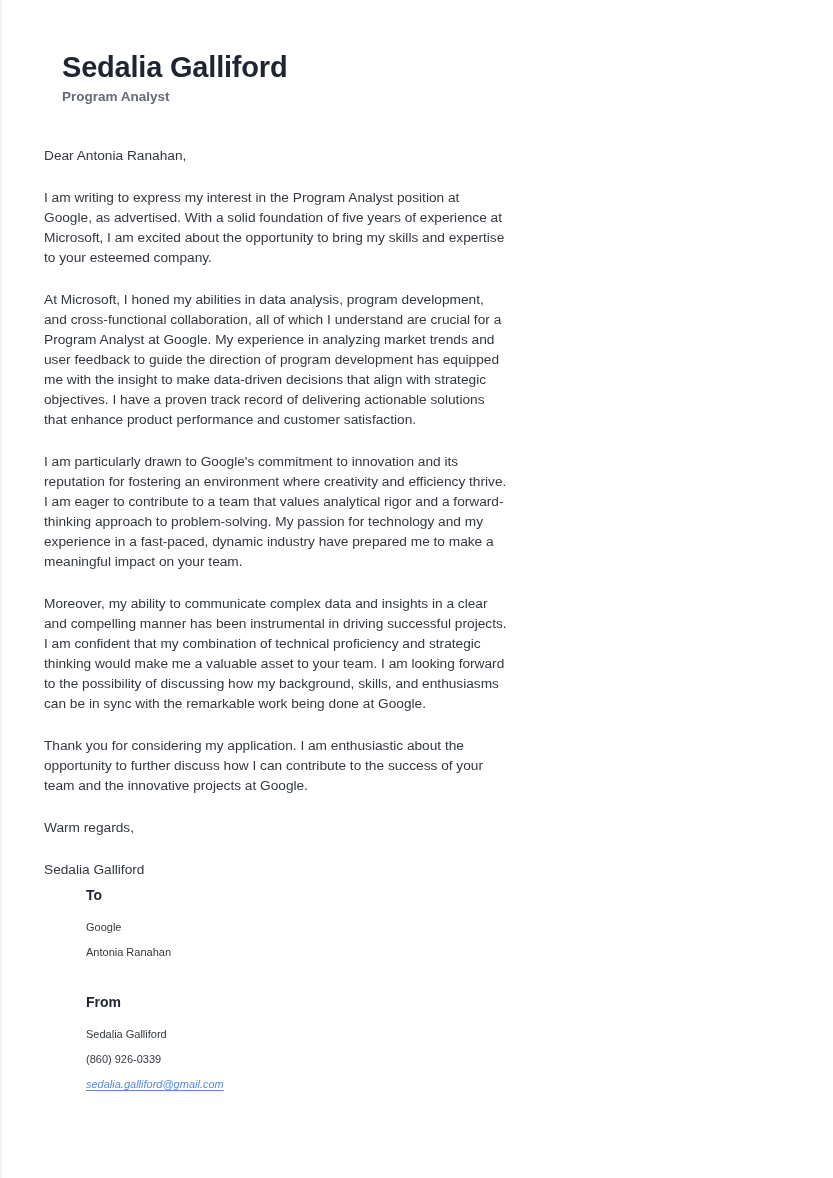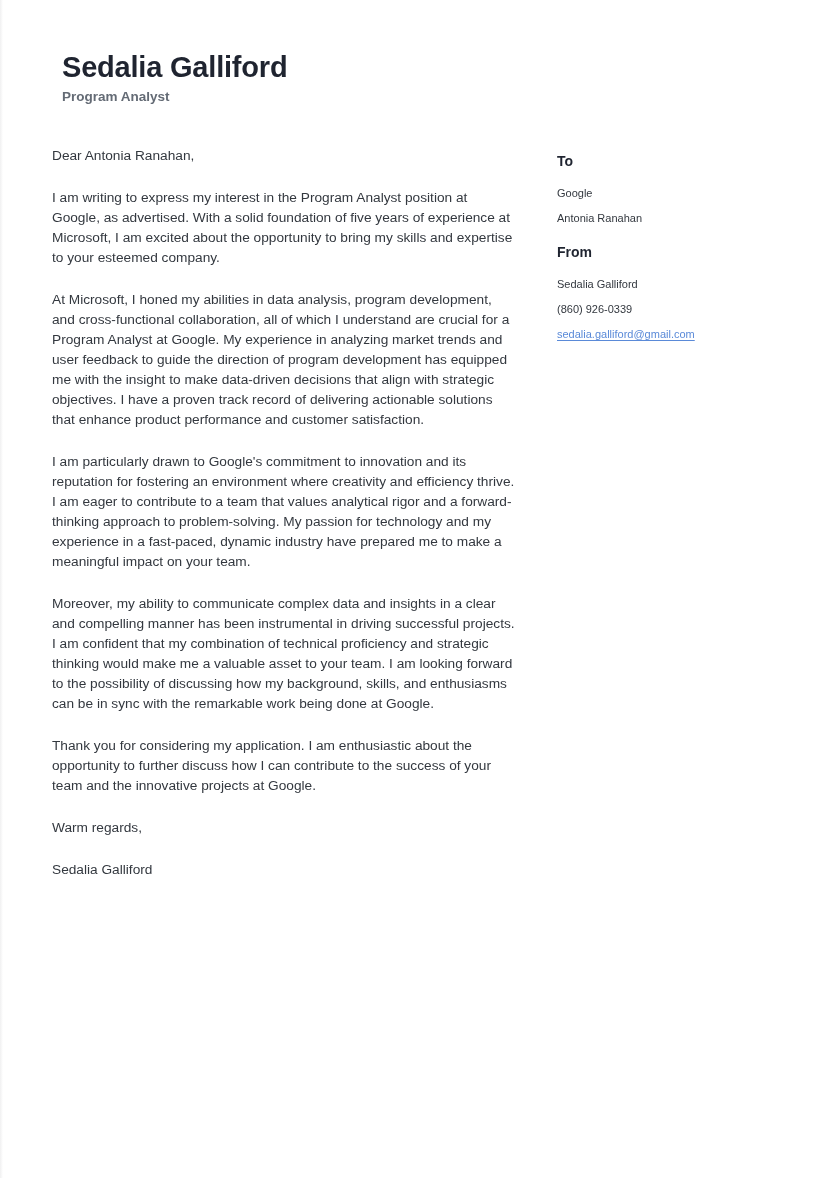--- a/index.html
+++ b/index.html
@@ -47,25 +47,26 @@
   .applicant-role {
     margin: 4px 0 0 0;
     font-size: 13.5px;
     line-height: 17px;
     font-weight: bold;
     color: #646b75;
   }
 
   .content {
     position: absolute;
-    left: 52px;
+    left: 44px;
     top: 146px;
     right: 48px;
     display: flex;
     align-items: flex-start;
+    flex-direction: column;
   }
 
   .letter-body {
     width: 463px;
     flex: 0 0 463px;
   }
   .letter-body p {
     margin: 0 0 22px 0;
     font-size: 13.7px;
     line-height: 20px;
@@ -81,21 +82,21 @@
   .sign-off {
     margin-bottom: 22px !important;
   }
 
   .meta-column {
     flex: 1 1 auto;
     margin-left: 42px;
     padding-top: 6px;
   }
   .meta-block {
-    margin-bottom: 12px;
+    margin-bottom: 28px;
   }
   .meta-block:last-child {
     margin-bottom: 0;
   }
   .meta-heading {
     margin: 0 0 11px 0;
     font-size: 14px;
     line-height: 18px;
     font-weight: bold;
     color: #1f2430;
@@ -104,20 +105,21 @@
     font-size: 11px;
     line-height: 25px;
     color: #33383f;
     white-space: nowrap;
   }
   .meta-line a,
   .email-link {
     color: #5a8ad8;
     text-decoration: underline;
     text-underline-offset: 2px;
+    font-style: italic;
   }
 </style>
 </head>
 <body>
 
 <div class="page">
 
   <div class="letter-header">
     <h1 class="applicant-name">Sedalia Galliford</h1>
     <p class="applicant-role">Program Analyst</p>

